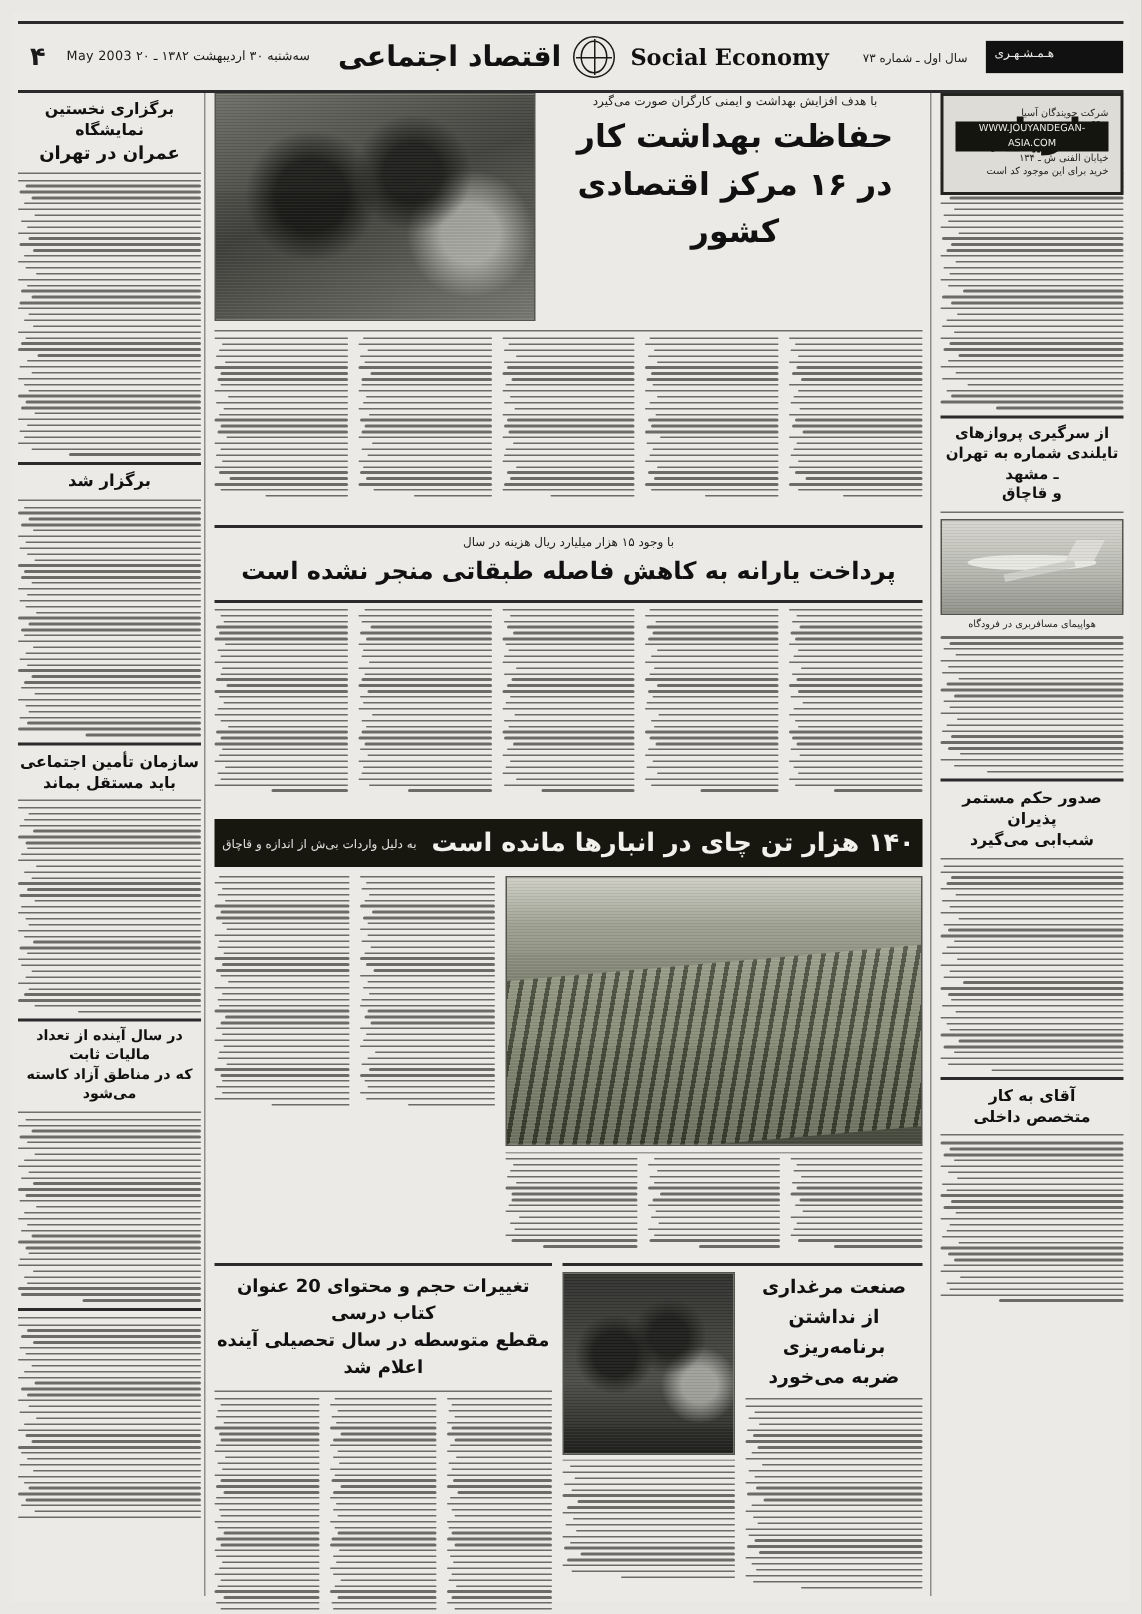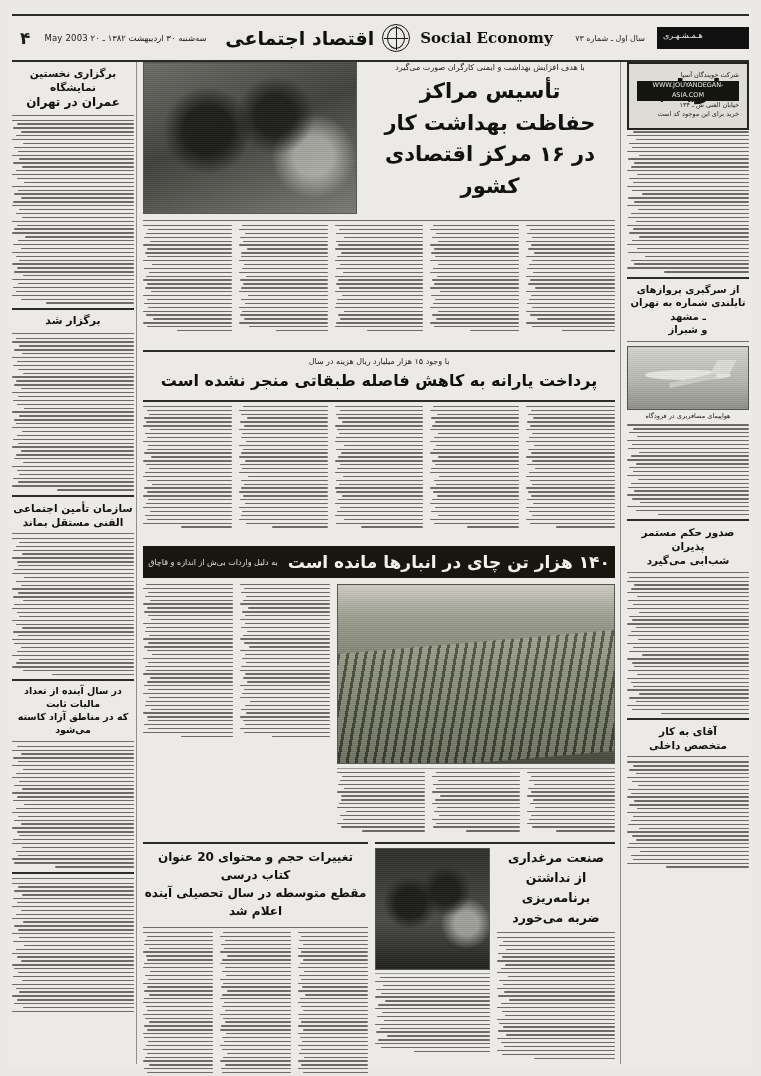--- a/index.html
+++ b/index.html
@@ -172,21 +172,21 @@
           <i style="width:85%"></i>
         <i style="width:97%"></i>
           <i style="width:94%"></i>
           <i style="width:100%"></i>
           <i style="width:70%"></i>
       </div>
       <div class="rule2"></div>
 
       <div class="hl" style="font-size:10px;">از سرگیری پروازهای</div>
       <div class="hl" style="font-size:10px;">تایلندی شماره به تهران ـ مشهد</div>
-      <div class="hl" style="font-size:10px;">و شیراز</div>
+      <div class="hl" style="font-size:10px;">و قاچاق</div>
       <div class="rule"></div>
       <div class="photo plane" style="height:62px;margin-top:3px;">
         <div class="plane-body"></div>
           <div class="plane-wing"></div>
           <div class="plane-tail"></div>
         <div class="grain"></div>
       </div>
       <div class="tiny" style="margin:2px 0 3px;">هواپیمای مسافربری در فرودگاه</div>
       <div class="txt sm">
         <i style="width:100%"></i>
@@ -291,21 +291,20 @@
           <i style="width:95%"></i>
           <i style="width:100%"></i>
           <i style="width:68%"></i>
       </div>
     </div>
 
     <div class="blk" style="right:134px;top:0;width:472px;">
       <div style="display:flex;direction:rtl;gap:8px;">
         <div style="width:250px;">
           <div class="kicker">با هدف افزایش بهداشت و ایمنی کارگران صورت می‌گیرد</div>
-          <div class="hl" style="font-size:21px;line-height:1.5;">تأسیس مراکز</div>
           <div class="hl" style="font-size:21px;line-height:1.5;">حفاظت بهداشت کار</div>
           <div class="hl" style="font-size:21px;line-height:1.5;">در ۱۶ مرکز اقتصادی کشور</div>
         </div>
         <div style="width:214px;">
           <div class="photo dark" style="height:150px;">
             <div class="figs"></div>
               <div class="grain"></div>
           </div>
         </div>
       </div>
@@ -1109,21 +1108,21 @@
           <i style="width:96%"></i>
           <i style="width:94%"></i>
         <i style="width:99%"></i>
           <i style="width:95%"></i>
           <i style="width:100%"></i>
           <i style="width:63%"></i>
       </div>
       <div class="rule2"></div>
 
       <div class="hl" style="font-size:10.5px;">سازمان تأمین اجتماعی</div>
-      <div class="hl" style="font-size:10.5px;">الفنی مستقل بماند</div>
+      <div class="hl" style="font-size:10.5px;">باید مستقل بماند</div>
       <div class="rule"></div>
       <div class="txt sm">
         <i style="width:100%"></i>
           <i style="width:94%"></i>
           <i style="width:97%"></i>
           <i style="width:99%"></i>
         <i style="width:92%"></i>
           <i style="width:100%"></i>
           <i style="width:96%"></i>
           <i style="width:95%"></i>

